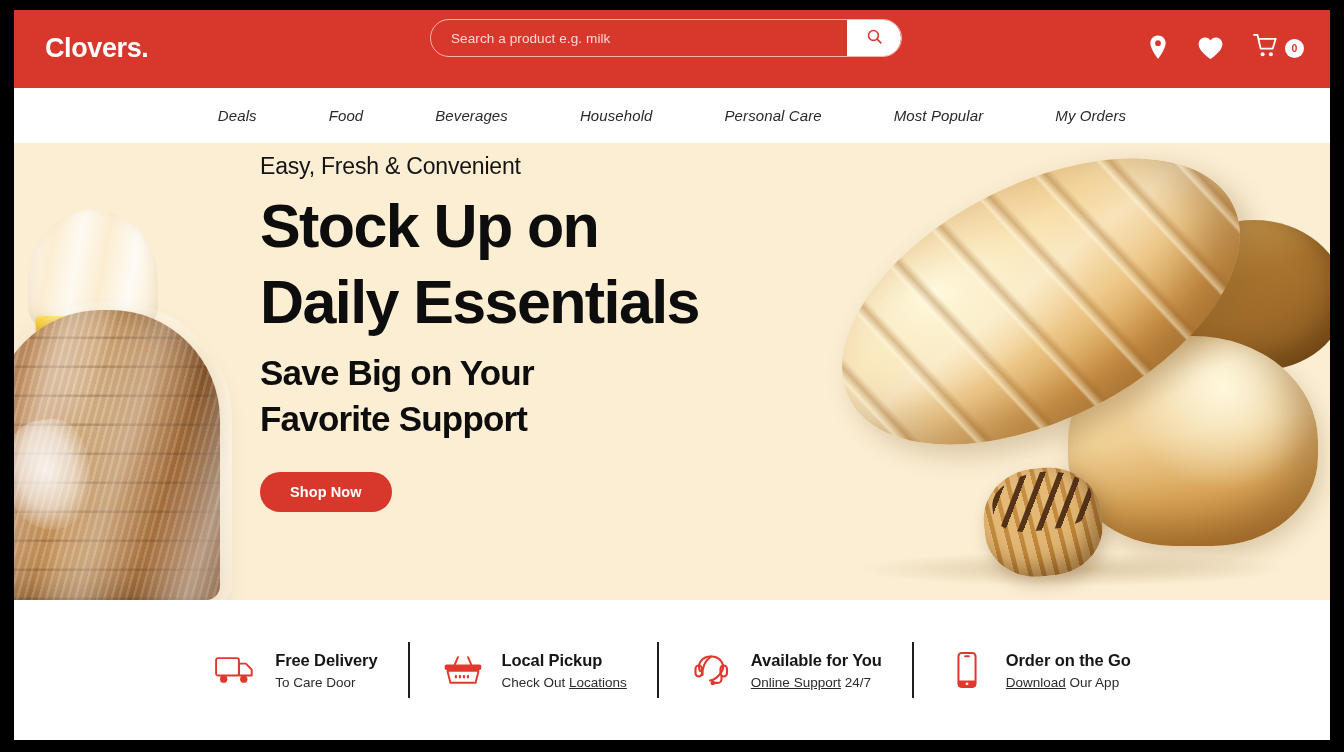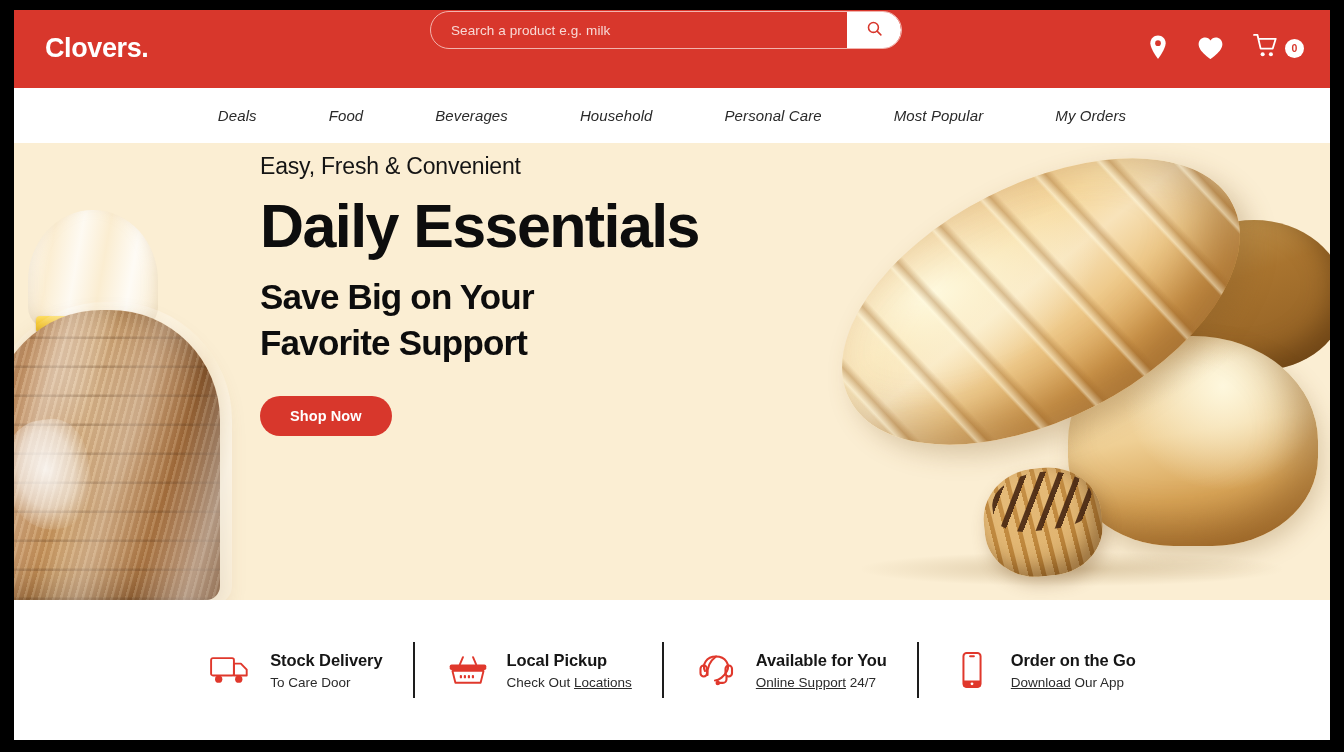--- a/index.html
+++ b/index.html
@@ -47,21 +47,21 @@
     font-size: 27px;
     font-weight: bold;
     letter-spacing: -0.4px;
     line-height: 34px;
   }
 
   
   .search-wrap {
     position: absolute;
     left: 416px;
-    top: 1px;
+    top: 9px;
     width: 472px;
     height: 38px;
     border: 1.4px solid #f2b4ae;
     border-radius: 19px;
     background: transparent;
     display: flex;
     align-items: center;
     overflow: hidden;
   }
   .search-input {
@@ -455,20 +455,21 @@
         <div class="roll-back"></div>
         <div class="roll-front"></div>
         <div class="loaf-main"></div>
         <div class="croissant"></div>
         <div class="choc-drizzle"></div>
       </div>
 
       <div class="hero-copy">
         <div class="eyebrow">Easy, Fresh &amp; Convenient</div>
         <div class="hero-title">
+          <div>Stock Up on</div>
           <div>Daily Essentials</div>
         </div>
         <div class="hero-sub">
           <div>Save Big on Your</div>
           <div>Favorite Support</div>
         </div>
         <button class="shop-btn">Shop Now</button>
       </div>
     </div>
 
@@ -477,21 +478,21 @@
       <div class="feature">
         <span class="feature-icon">
           <svg width="42" height="32" viewBox="0 0 46 34" fill="none" stroke="#e0382c" stroke-width="2.1" stroke-linecap="round" stroke-linejoin="round">
             <rect x="1.2" y="4" width="25" height="19" rx="2"></rect>
             <path d="M26.2 10h7.6l6.4 6.6V23h-14z"></path>
             <circle cx="9.5" cy="27" r="4" fill="#e0382c" stroke="none"></circle>
             <circle cx="31.5" cy="27" r="4" fill="#e0382c" stroke="none"></circle>
           </svg>
         </span>
         <div>
-          <div class="feature-title">Stock Delivery</div>
+          <div class="feature-title">Free Delivery</div>
           <div class="feature-sub">
             <span>To Care Door</span>
           </div>
         </div>
       </div>
 
       <div class="divider"></div>
 
       <div class="feature">
         <span class="feature-icon">

